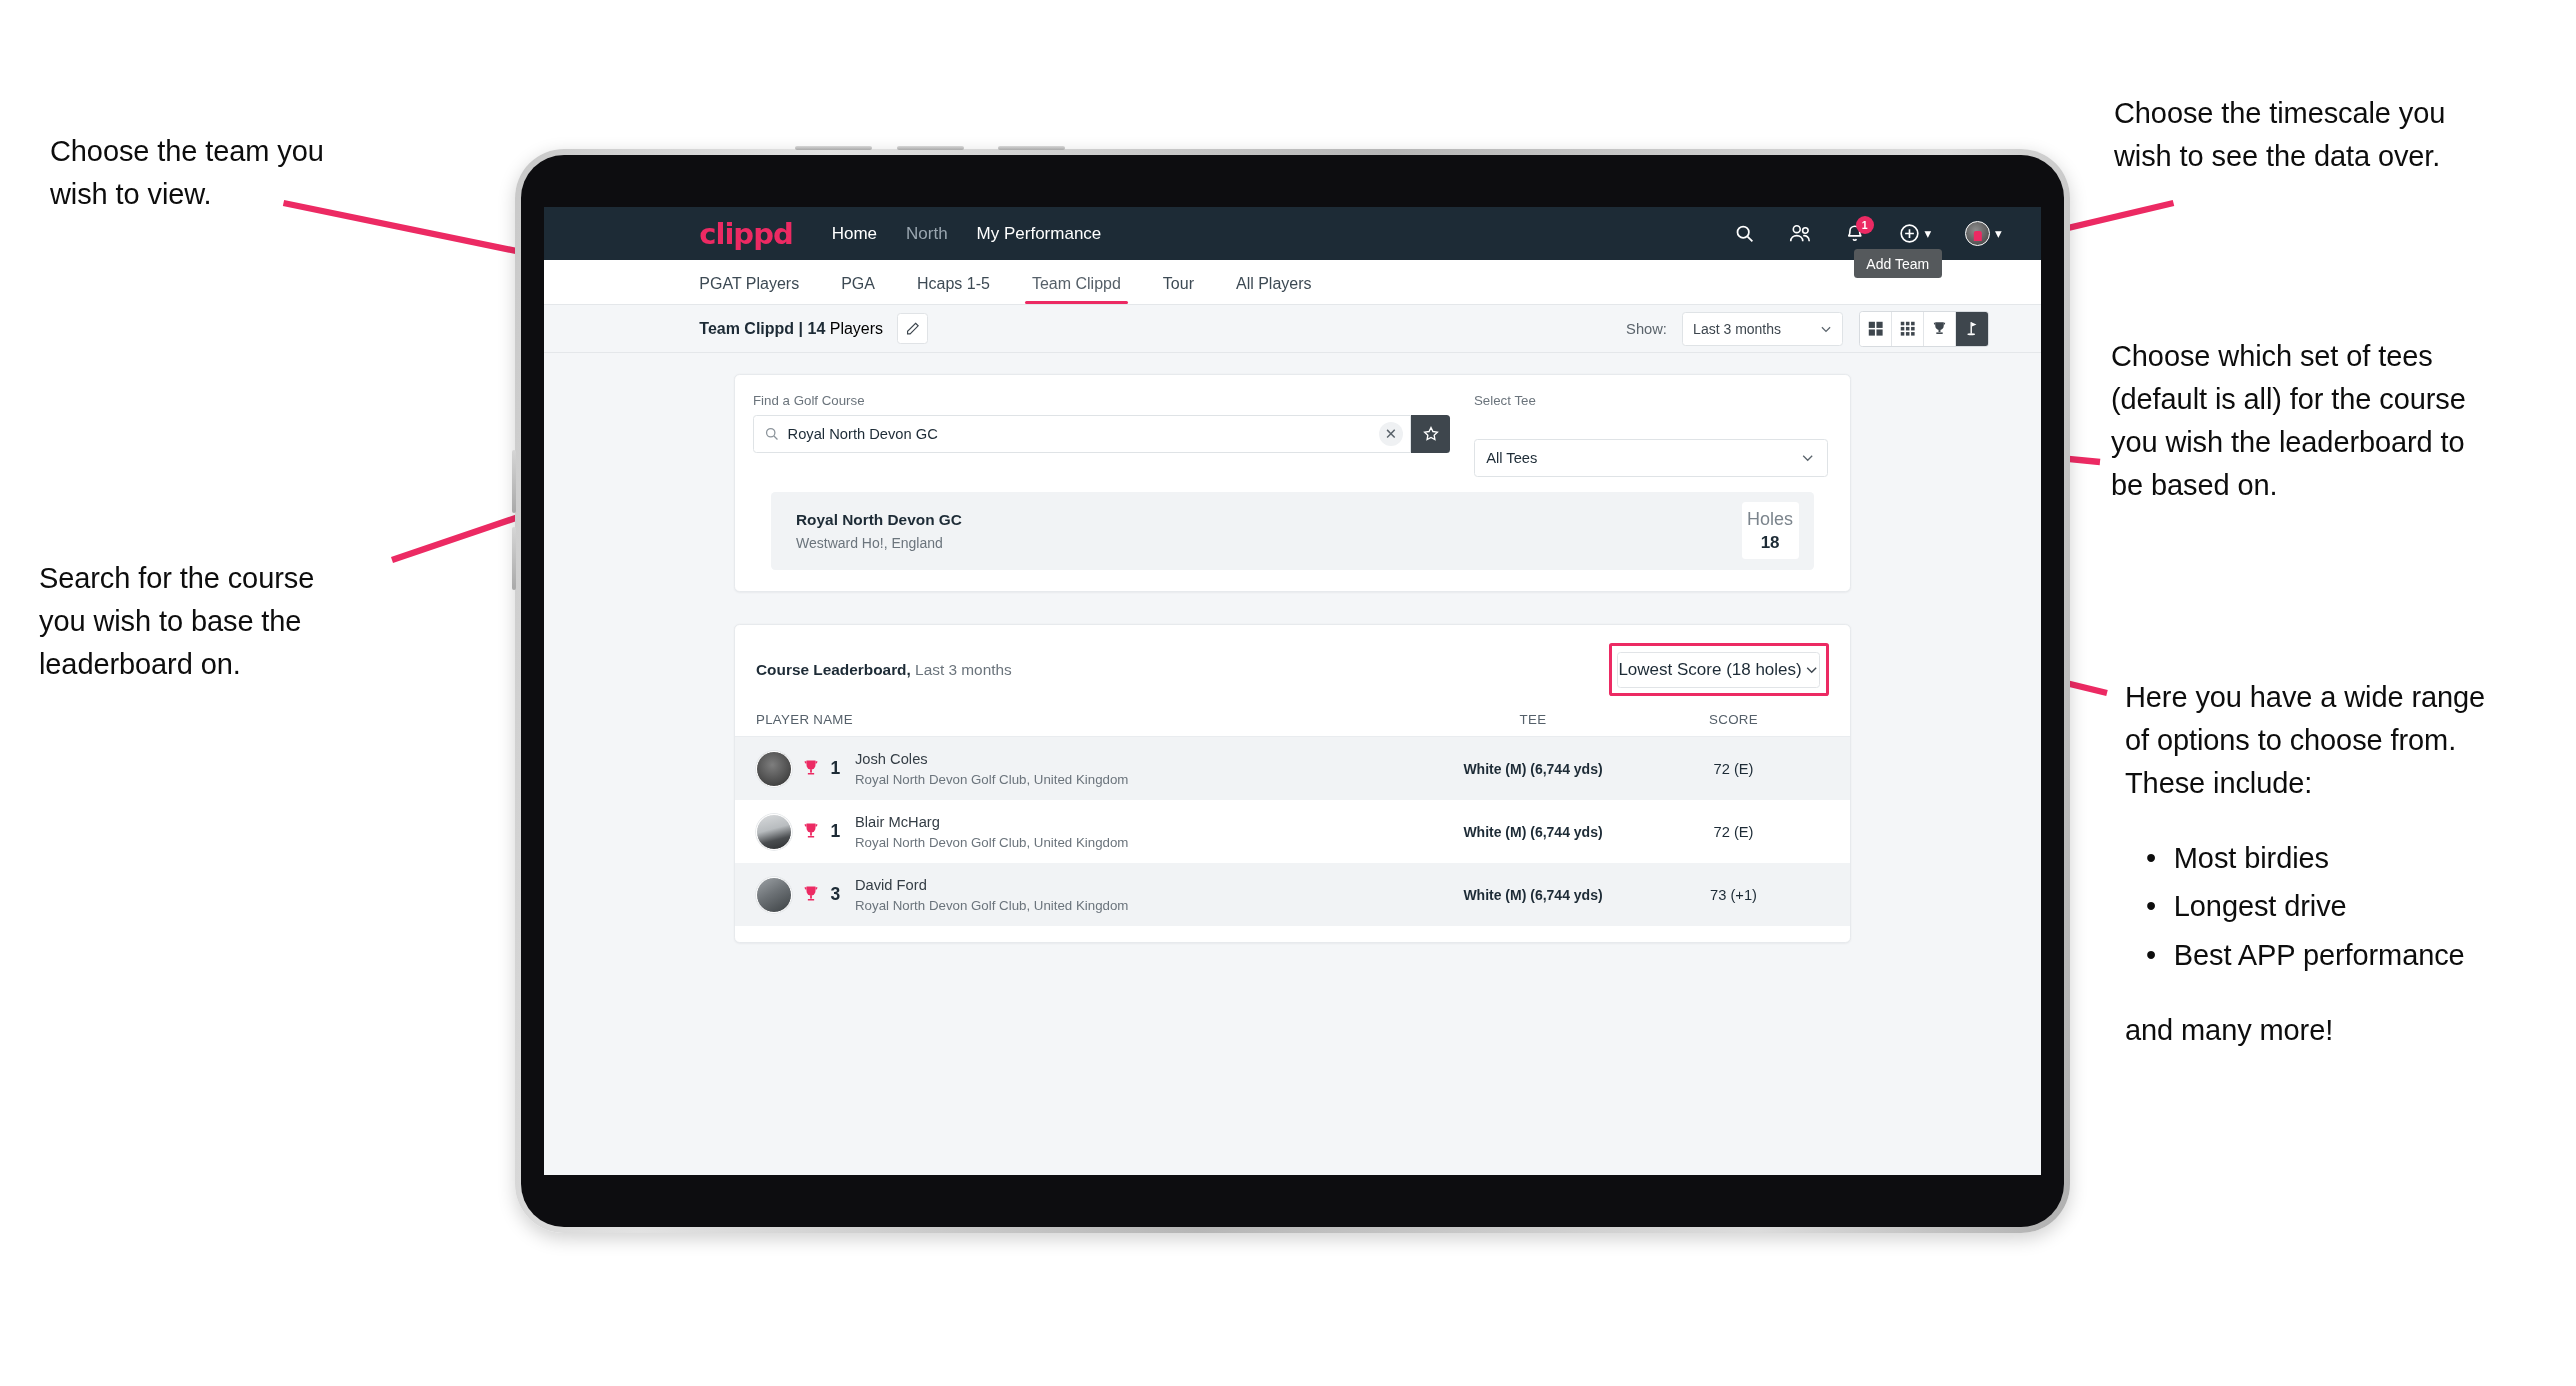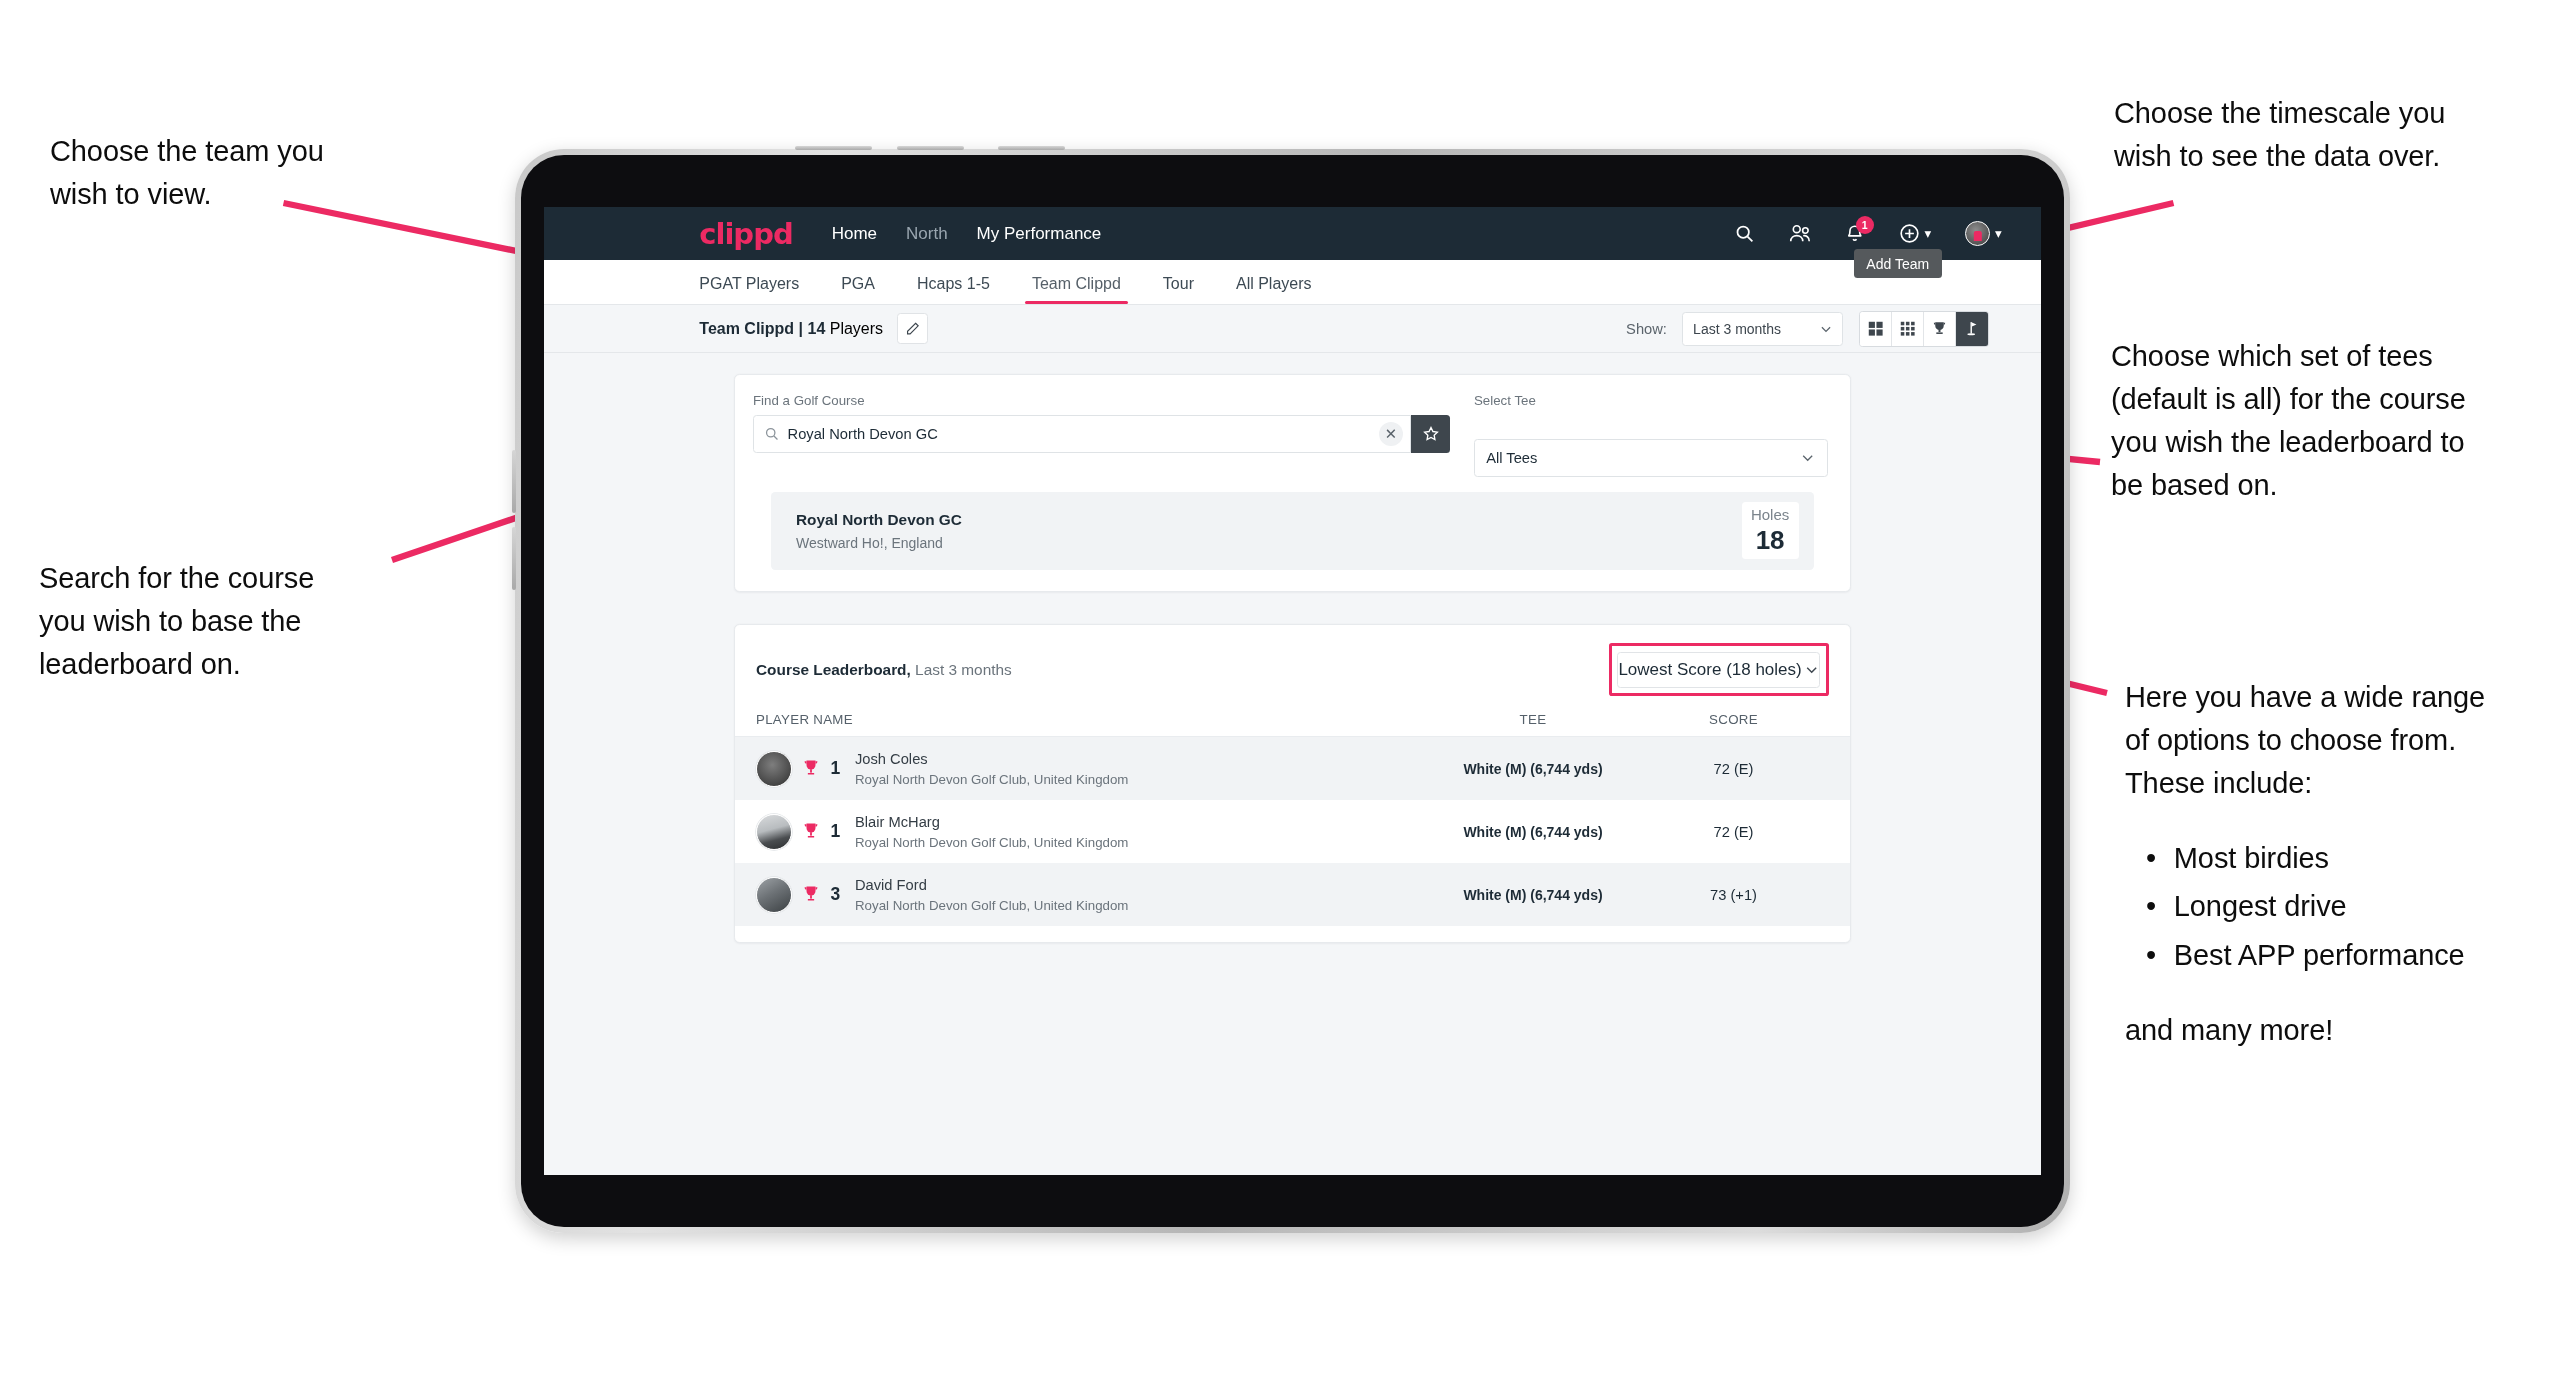--- a/index.html
+++ b/index.html
@@ -193,22 +193,22 @@
     height: 78px; display: flex; align-items: center;
     padding: 0 0 0 25px;
   }
   #coursename { font-size: 15.4px; font-weight: 700; color: #1d2b36; }
   #courseloc { font-size: 14px; color: #6b747c; margin-top: 6.3px; }
   #holesbox {
     margin-left: auto; margin-right: 15.4px;
     width: 57px; height: 57px; background: #fff; border-radius: 3.5px;
     display: flex; flex-direction: column; align-items: center; justify-content: center;
   }
-  #holesbox .hl { font-size: 15px; color: #7b848c; }
-  #holesbox .hv { font-size: 26px; color: #1d2b36; font-weight: 700; margin-top: 2.8px; }
+  #holesbox .hl { font-size: 18px; color: #7b848c; }
+  #holesbox .hv { font-size: 17px; color: #1d2b36; font-weight: 700; margin-top: 2.8px; }
 
   
   #lbcard { margin-top: 32px; padding-bottom: 15.4px; }
   #lbhead {
     display: flex; align-items: center;
     padding: 18px 21px 15.4px 21px;
   }
   #lbtitle { font-size: 15.4px; color: #1d2b36; font-weight: 700; }
   #lbtitle .light { font-weight: 400; color: #6b747c; }
   #lbselwrap { margin-left: auto; border: 3.5px solid #ec2a63; border-radius: 2.8px; padding: 5.6px; }

